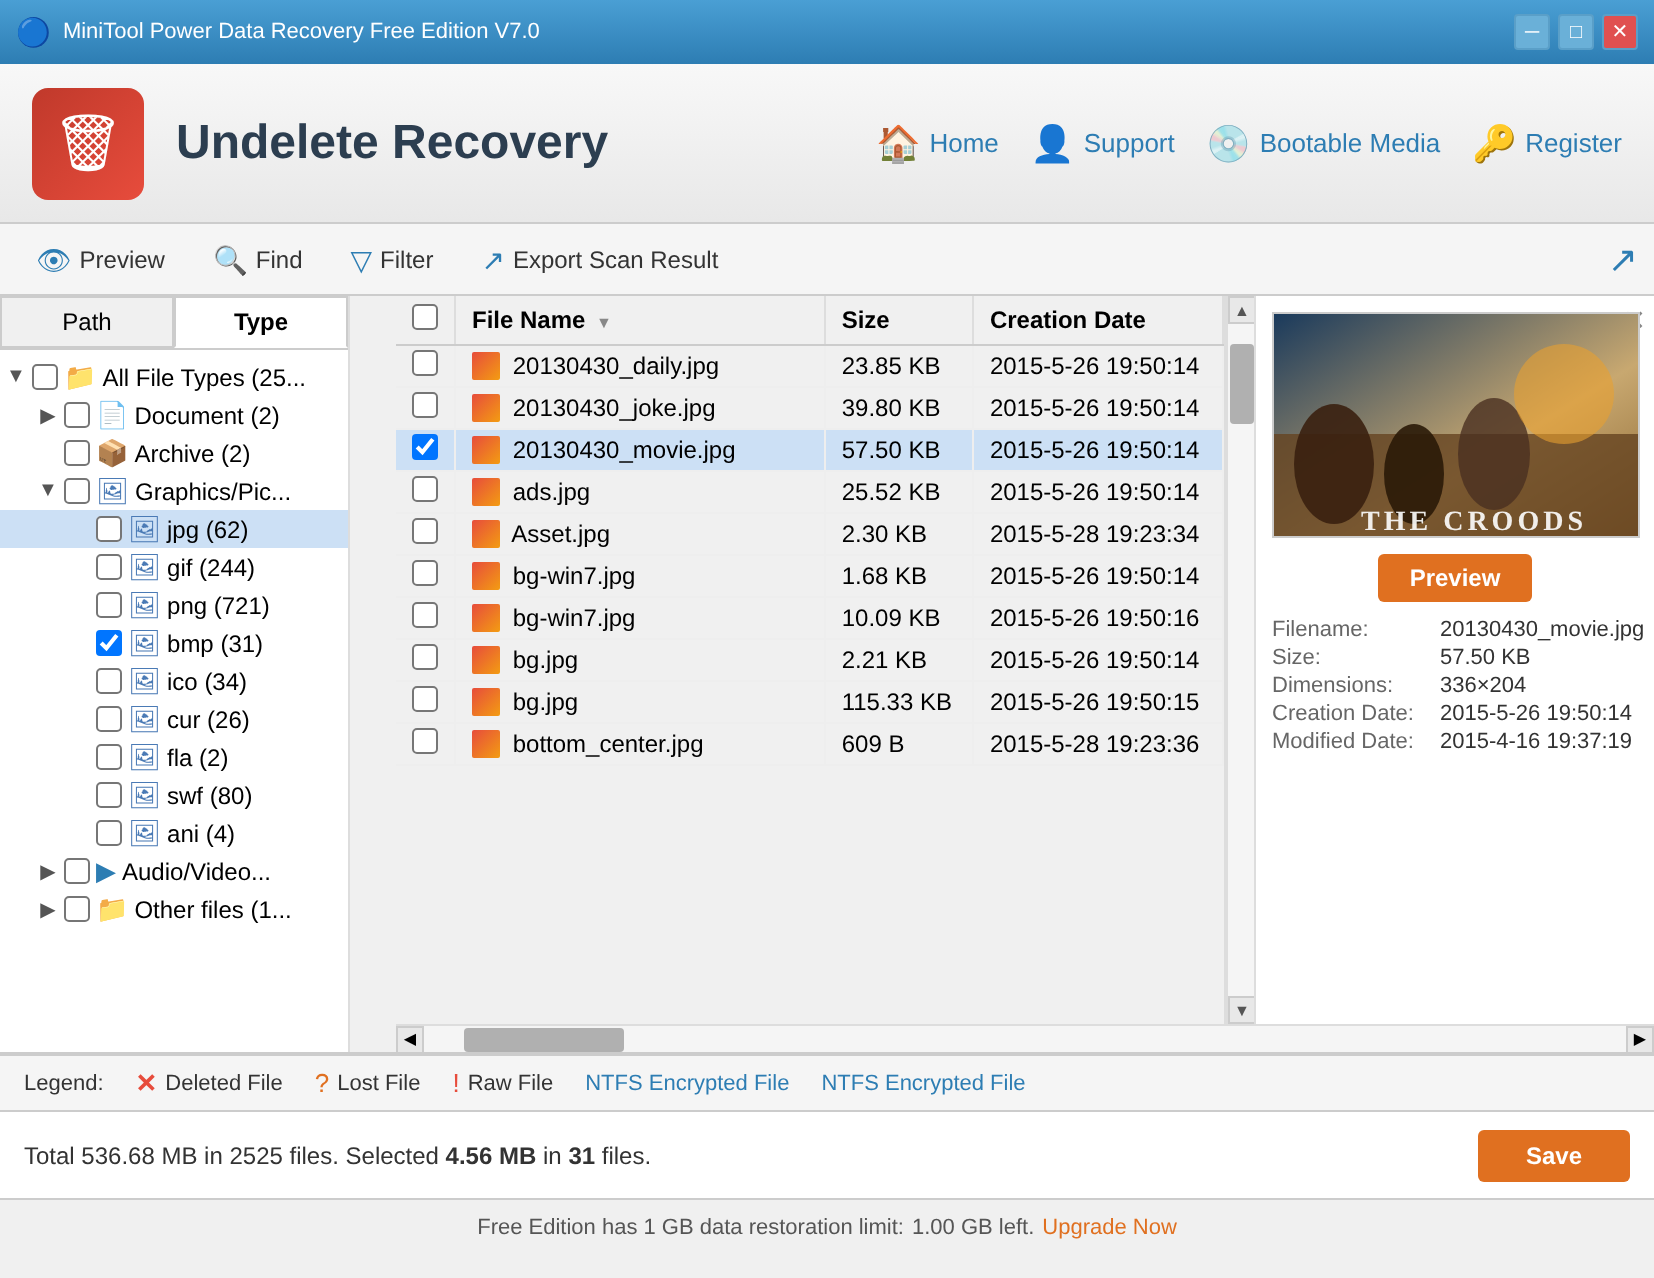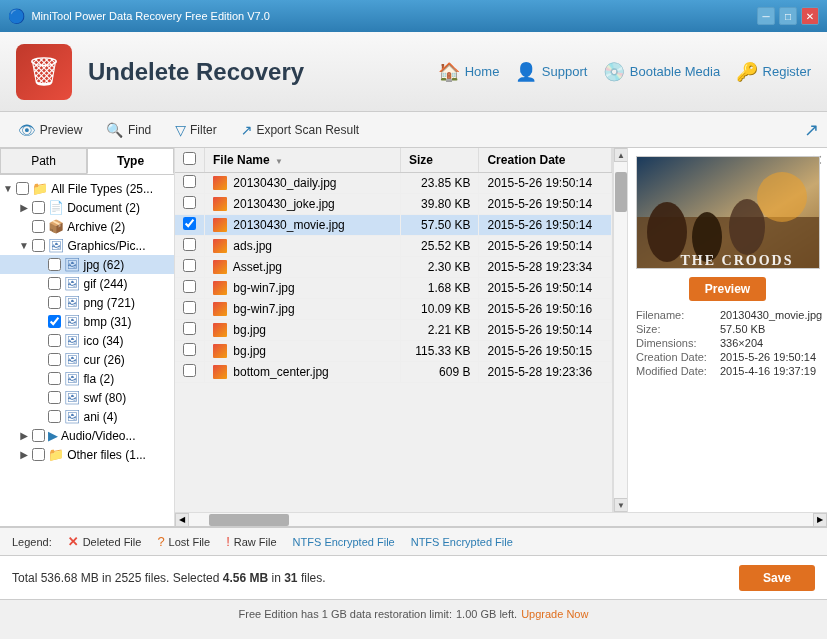--- a/index.html
+++ b/index.html
@@ -43,21 +43,21 @@
     .tree-label { font-size: 12px; }
     .folder-icon { color: #e8a020; }
     .doc-icon { color: #4a7ab5; }
     .img-icon { color: #4a7ab5; }
     .file-table { flex: 1; overflow-y: auto; border-right: 1px solid #ddd; }
     .file-table table { width: 100%; border-collapse: collapse; }
     .file-table th { background: #f0f0f0; border-bottom: 1px solid #ccc; border-right: 1px solid #ddd; padding: 4px 8px; text-align: left; font-size: 12px; position: sticky; top: 0; }
     .file-table td { border-bottom: 1px solid #eee; border-right: 1px solid #eee; padding: 2px 8px; font-size: 12px; }
     .file-table tr.selected { background: #cce0f5; }
     .col-name { min-width: 180px; }
-    .col-size { min-width: 70px; text-align: right; }
+    .col-size { min-width: 70px; }
     .col-date { min-width: 120px; }
     .th-sort { font-size: 8px; margin-left: 2px; color: #888; }
     .row-icon-img { width: 14px; height: 14px; background: linear-gradient(135deg, #e74c3c, #f39c12); border-radius: 1px; display: inline-block; vertical-align: middle; margin-right: 3px; }
 
     
     .preview-panel { width: 200px; background: white; border-left: 1px solid #ddd; padding: 8px; display: flex; flex-direction: column; gap: 8px; position: relative; }
     .preview-close { position: absolute; top: 4px; right: 4px; font-size: 14px; cursor: pointer; color: #888; }
     .preview-image { width: 184px; height: 113px; background: linear-gradient(135deg, #1a1a2e, #16213e, #0f3460); border: 1px solid #ccc; display: flex; align-items: center; justify-content: flex-end; overflow: hidden; position: relative; }
     .preview-img-content { width: 100%; height: 100%; background: linear-gradient(to right, #2c4a6e 0%, #4a6080 30%, #c8a870 60%, #8B4513 80%, #654321 100%); position: relative; }
     .preview-btn { background: #e07020; color: white; border: none; padding: 5px 16px; border-radius: 3px; cursor: pointer; font-size: 12px; align-self: center; font-weight: bold; }
@@ -262,21 +262,21 @@
 
       <div class="tree-item" style="padding-left:18px;">
         <span class="tree-toggle">▶</span>
         <input type="checkbox" class="tree-checkbox" style="">
         <span class="tree-icon folder-icon">📁</span>
         <span class="tree-label">Other files (1...</span>
       </div>
     </div>
   </div>
 
-  <div style="flex:1; display:flex; flex-direction:column; overflow:hidden;">
+  <div style="flex:1; display:flex; flex-direction:column; overflow:hidden;margin-left:23px;">
     <div style="flex:1; display:flex; overflow:hidden;">
       <div class="file-table">
         <table>
           <thead>
             <tr>
               <th style="width:20px;"><input type="checkbox" style=""></th>
               <th class="col-name">
                 <span>File Name</span>
                 <span class="th-sort">▼</span>
               </th>

